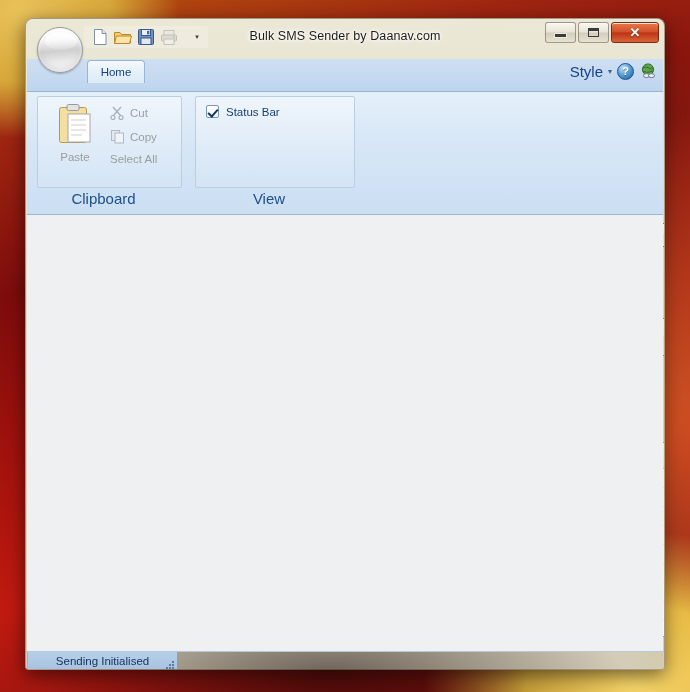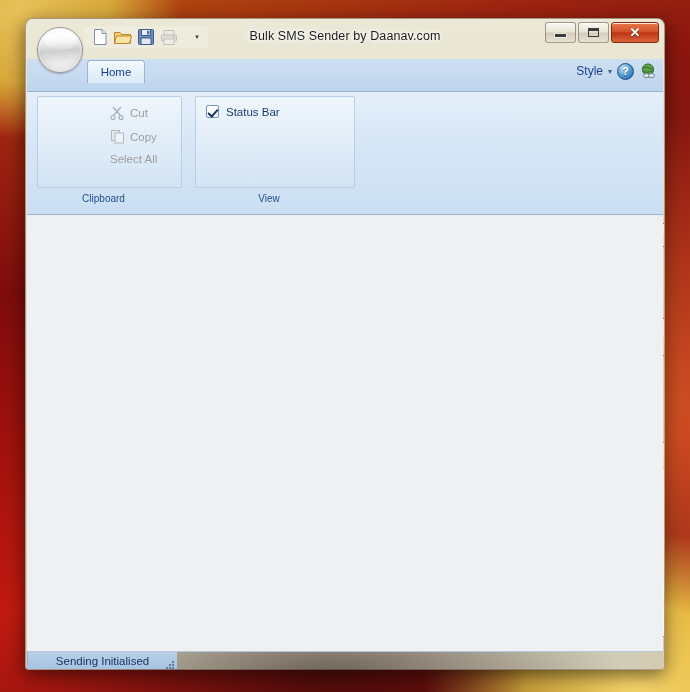--- a/index.html
+++ b/index.html
@@ -175,21 +175,21 @@
     font-size: 11.5px;
     color: #15428b;
     cursor: pointer;
   }
   #ribbon-right {
     position: absolute;
     right: 6px; top: 2px;
     display: flex; align-items: center; gap: 5px;
     height: 20px;
   }
-  #style-label { font-size: 12px; color:#15428b; cursor:pointer; }
+  #style-label { font-size: 15px; color:#15428b; cursor:pointer; }
   #style-caret { font-size: 8px; color:#3a5f8f; cursor:pointer; }
   .round-icon {
     width: 17px; height: 17px; border-radius: 50%;
     display:flex; align-items:center; justify-content:center;
     cursor:pointer;
   }
   #help-icon {
     background: radial-gradient(circle at 35% 28%, #bfe0f7 0%, #4d93cd 55%, #1d5f9e 100%);
     border: 1px solid #1b5488;
     color: #fff; font-size: 11px; font-weight: bold;
@@ -214,21 +214,21 @@
     height: 92px;
     border: 1px solid #b9cde3;
     border-radius: 2px;
     background: linear-gradient(180deg, rgba(255,255,255,0.42) 0%, rgba(255,255,255,0.08) 100%);
   }
   .ribbon-group-caption {
     position: absolute;
     left: 0; right: 12px; bottom: -22px;
     height: 20px;
     text-align: center;
-    font-size: 10px;
+    font-size: 15px;
     color: #21508a;
     line-height: 20px;
   }
 
   
   #group-clipboard { left: 10px; width: 145px; }
   #paste-button {
     position: absolute; left: 8px; top: 6px;
     width: 58px; height: 78px;
     display:flex; flex-direction:column; align-items:center; justify-content:flex-start;
@@ -488,20 +488,32 @@
               <ellipse cx="6.5" cy="12.6" rx="3" ry="2" fill="#e9eef3" stroke="#6a7a8a" stroke-width="1"></ellipse>
               <ellipse cx="11.5" cy="12.6" rx="3" ry="2" fill="#e9eef3" stroke="#6a7a8a" stroke-width="1"></ellipse>
             </svg>
           </span>
         </div>
       </div>
 
       <div id="ribbon-body">
 
         <div class="ribbon-group" id="group-clipboard">
+          <div id="paste-button">
+            <svg width="40" height="44" viewBox="0 0 40 44">
+              <rect x="4.5" y="4.5" width="27" height="35" rx="2" fill="#f3dfa0" stroke="#b79a4e"></rect>
+              <rect x="12" y="1.5" width="12" height="6" rx="1.5" fill="#e3e3e3" stroke="#9a9a9a"></rect>
+              <rect x="13" y="11" width="22" height="28" fill="#ffffff" stroke="#a8a8a8"></rect>
+              <line x1="16" y1="17" x2="31" y2="17" stroke="#cfcfcf"></line>
+              <line x1="16" y1="22" x2="31" y2="22" stroke="#cfcfcf"></line>
+              <line x1="16" y1="27" x2="31" y2="27" stroke="#cfcfcf"></line>
+              <line x1="16" y1="32" x2="27" y2="32" stroke="#cfcfcf"></line>
+            </svg>
+            <span id="paste-label">Paste</span>
+          </div>
 
           <div class="clip-item" id="cut-item">
             <svg width="15" height="15" viewBox="0 0 15 15" opacity="0.55">
               <line x1="3" y1="2" x2="11" y2="11" stroke="#6e7a8a" stroke-width="1.3"></line>
               <line x1="11" y1="2" x2="3" y2="11" stroke="#6e7a8a" stroke-width="1.3"></line>
               <circle cx="3" cy="12.5" r="2" fill="none" stroke="#6e7a8a" stroke-width="1.2"></circle>
               <circle cx="11" cy="12.5" r="2" fill="none" stroke="#6e7a8a" stroke-width="1.2"></circle>
             </svg>
             <span>Cut</span>
           </div>

